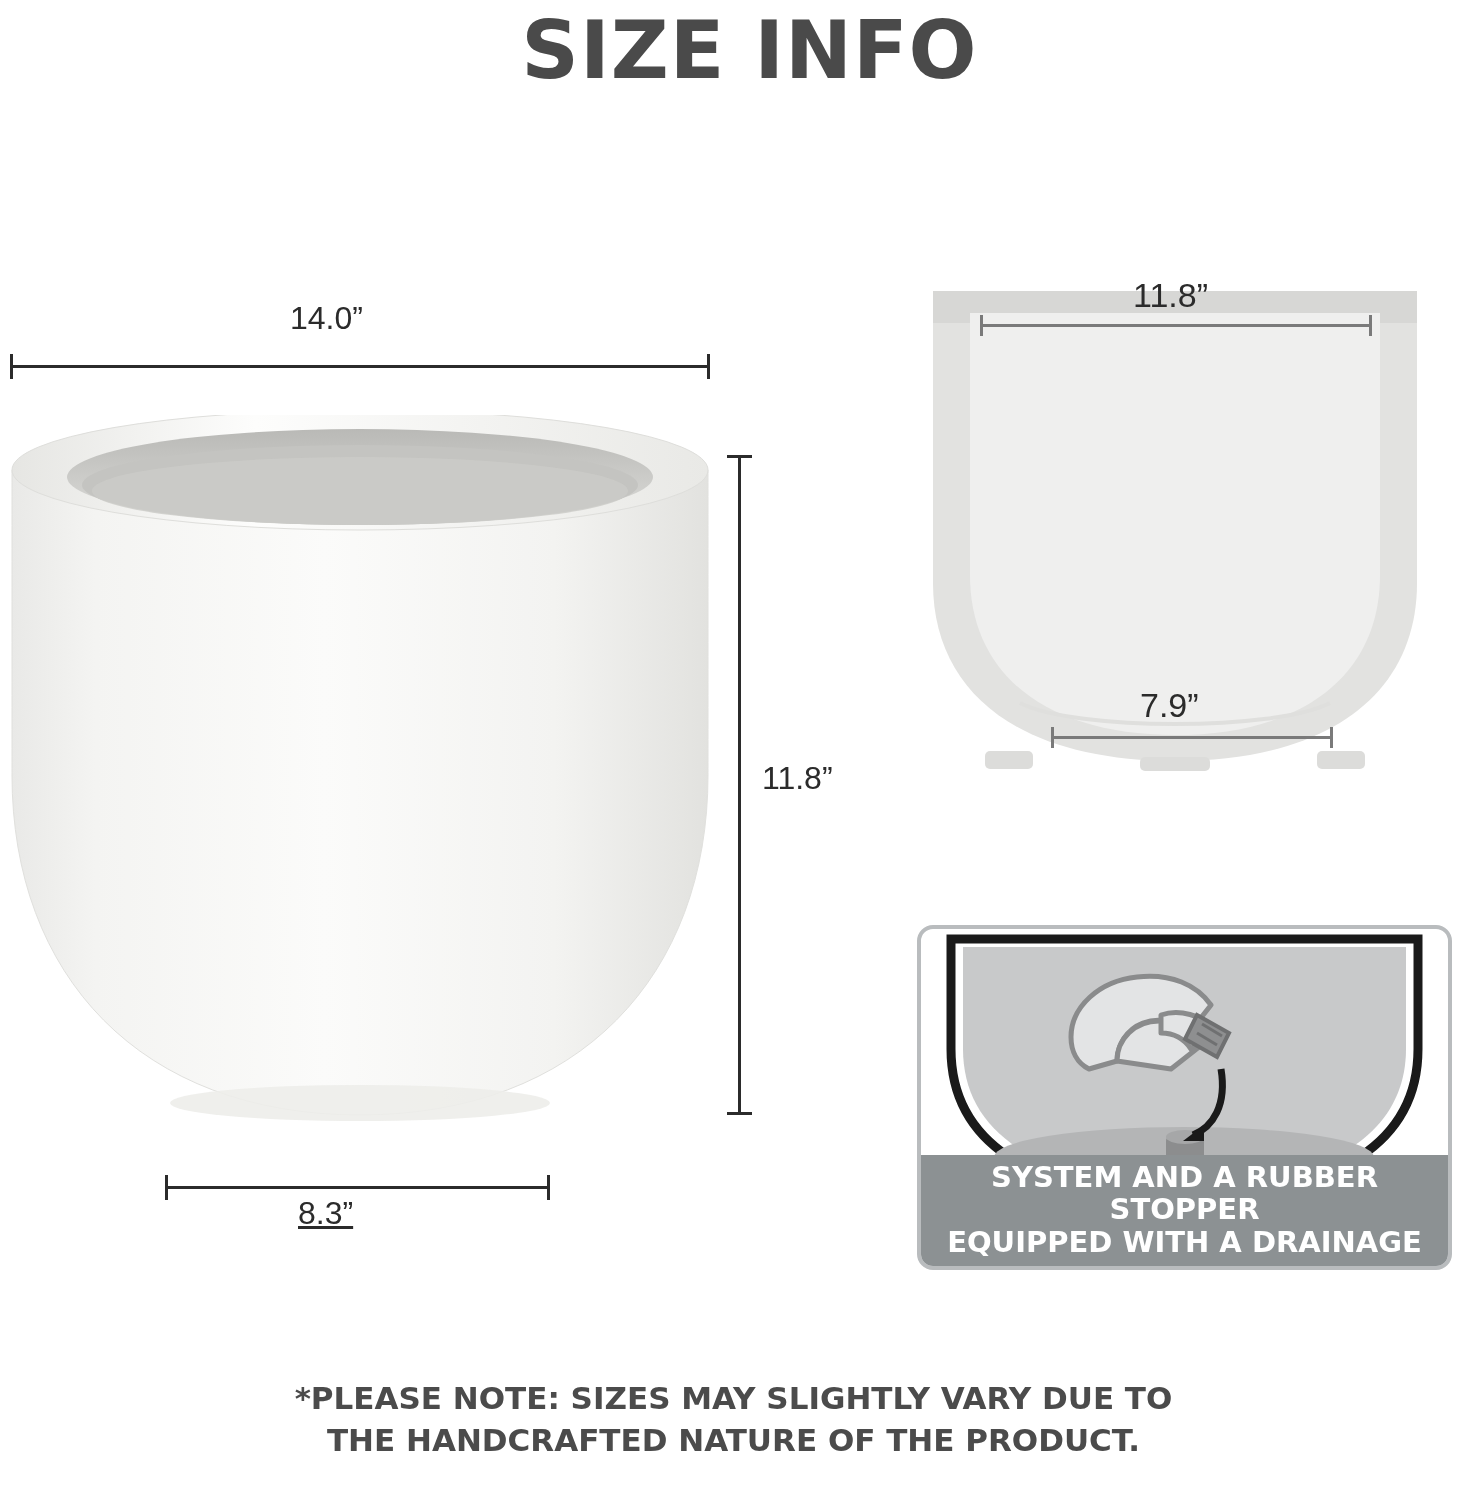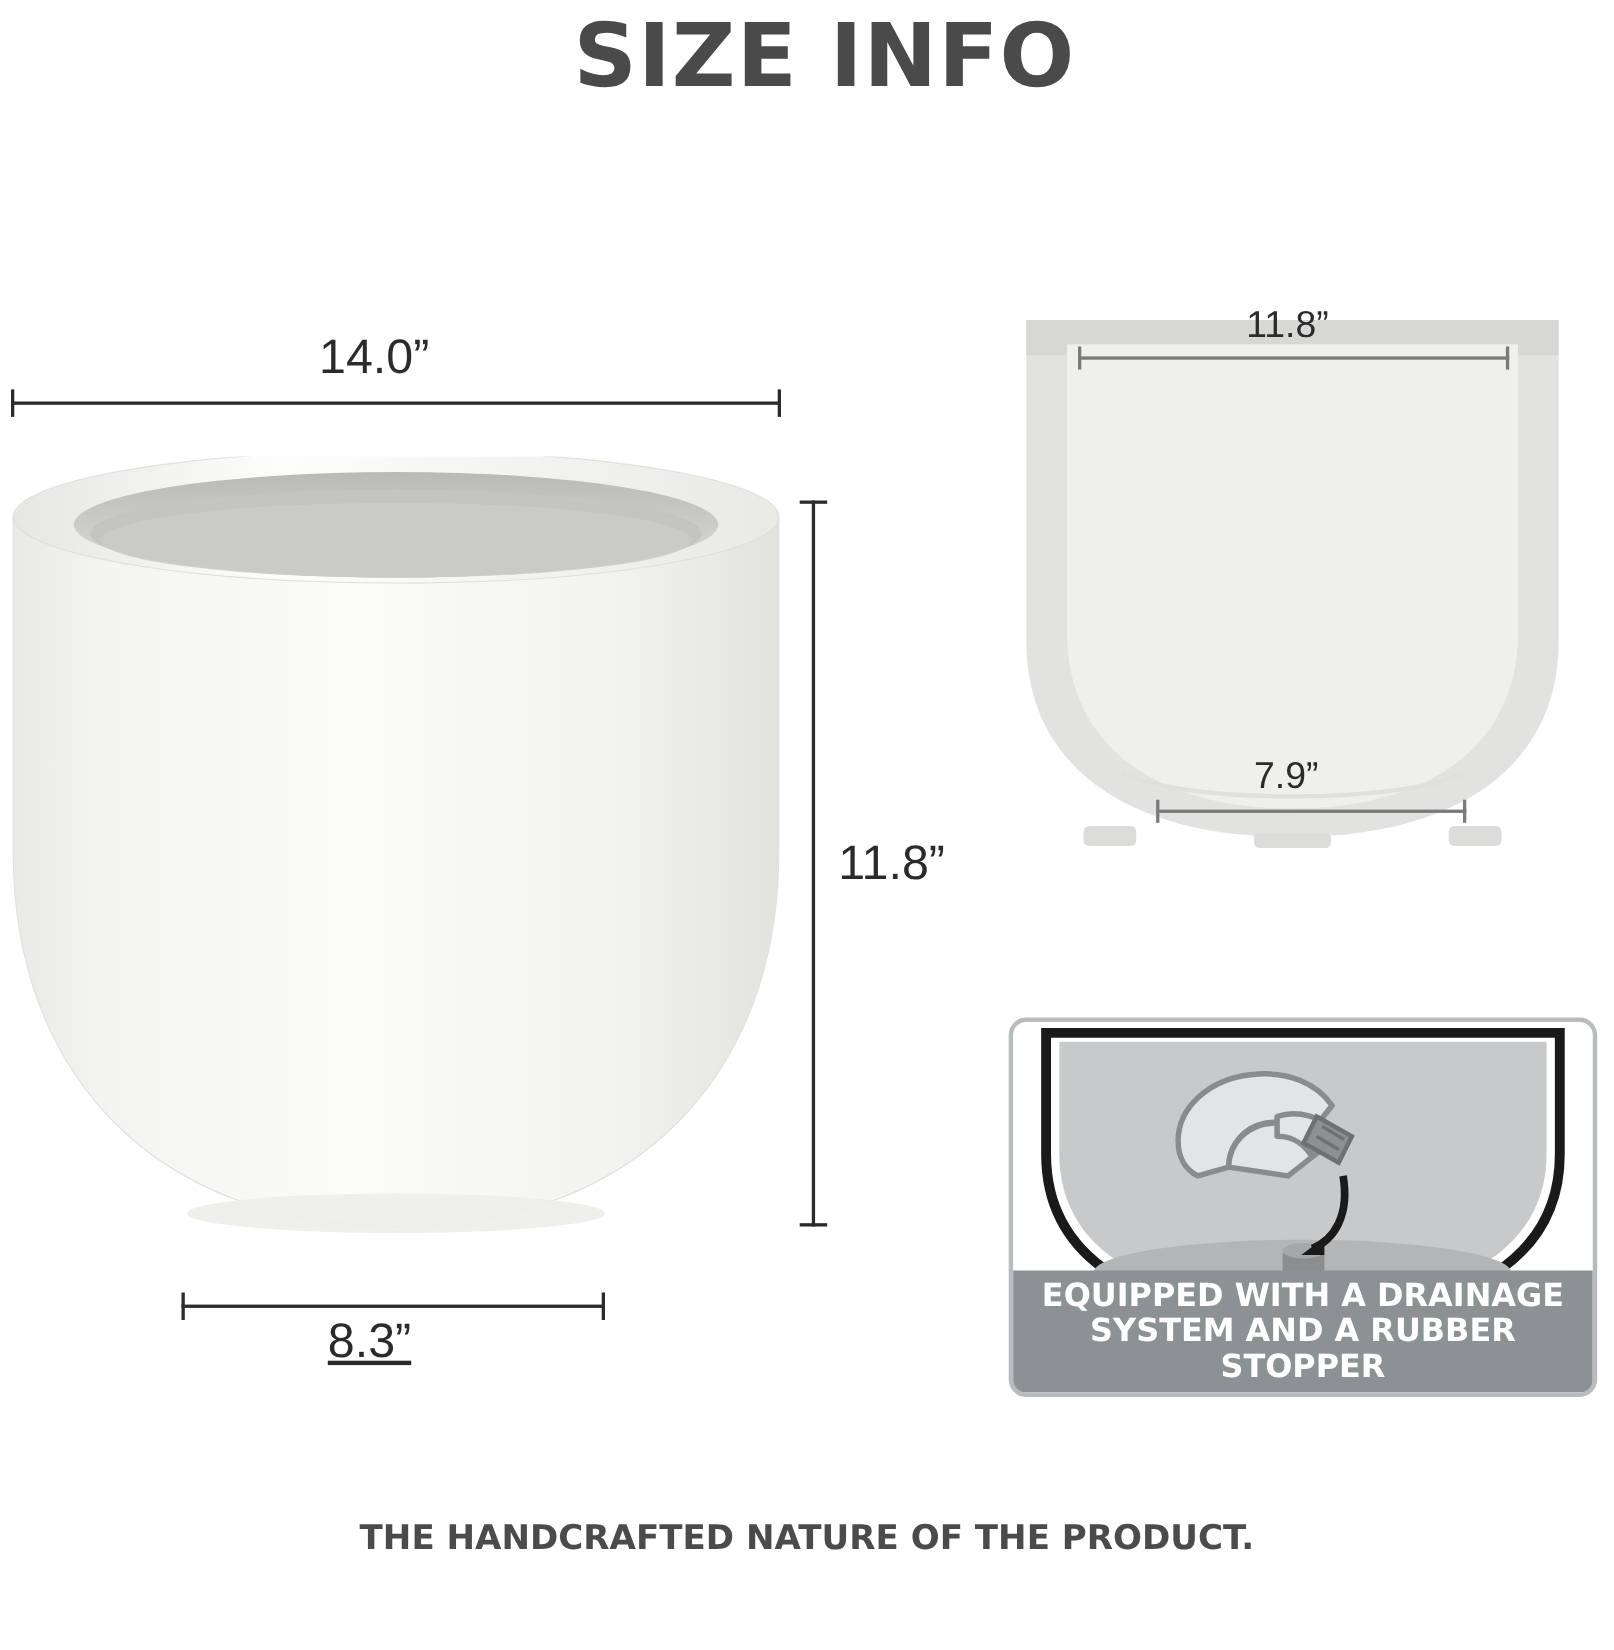--- a/index.html
+++ b/index.html
@@ -30,21 +30,21 @@
     font-weight: bold;
     letter-spacing: 1px;
     color: #4a4a4a;
     font-family: "DejaVu Sans", sans-serif;
     margin-left: 16px;
   }
 
   
   .dim-label {
     position: absolute;
-    font-size: 44px;
+    font-size: 32px;
     color: #2b2b2b;
     font-family: "Liberation Sans", sans-serif;
     white-space: nowrap;
   }
   .dim-label.small {
     font-size: 34px;
   }
 
   
   .rule-h {
@@ -278,22 +278,23 @@
         <path d="M276,86 L308,104 L296,128 L264,110 Z" fill="#8e8f90" stroke="#6f7071" stroke-width="4"></path>
         <line x1="281" y1="95" x2="301" y2="107" stroke="#6f7071" stroke-width="3"></line>
         <line x1="276" y1="104" x2="296" y2="116" stroke="#6f7071" stroke-width="3"></line>
       </g>
 
       <path d="M300,140 C306,176 292,198 272,206" fill="none" stroke="#1a1a1a" stroke-width="7"></path>
       <polygon points="262,212 283,196 283,212" fill="#1a1a1a"></polygon>
     </svg>
 
     <div class="drain-caption">
+      <div>SYSTEM AND A RUBBER STOPPER</div>
       <div>EQUIPPED WITH A DRAINAGE</div>
-      <div>SYSTEM AND A RUBBER STOPPER</div>
     </div>
   </div>
 
   <div class="footnote">
+    <div>*PLEASE NOTE: SIZES MAY SLIGHTLY VARY DUE TO</div>
     <div>THE HANDCRAFTED NATURE OF THE PRODUCT.</div>
   </div>
 
 </div>
 
 </body></html>

